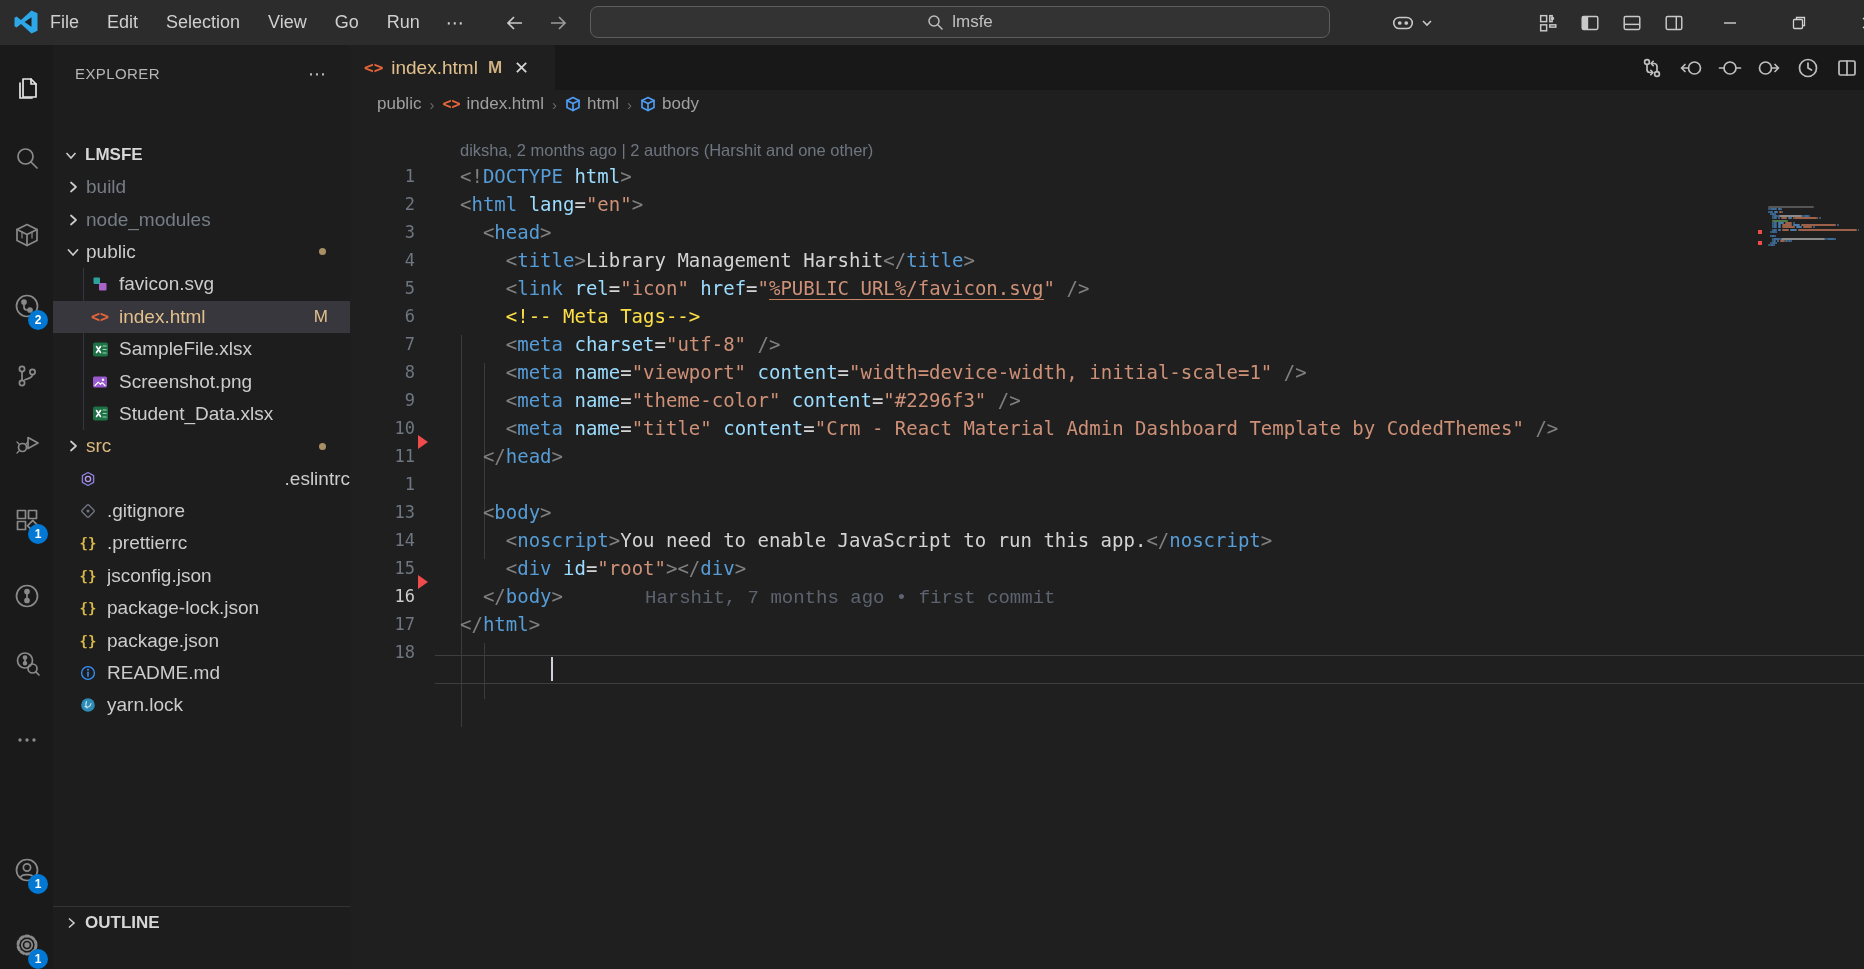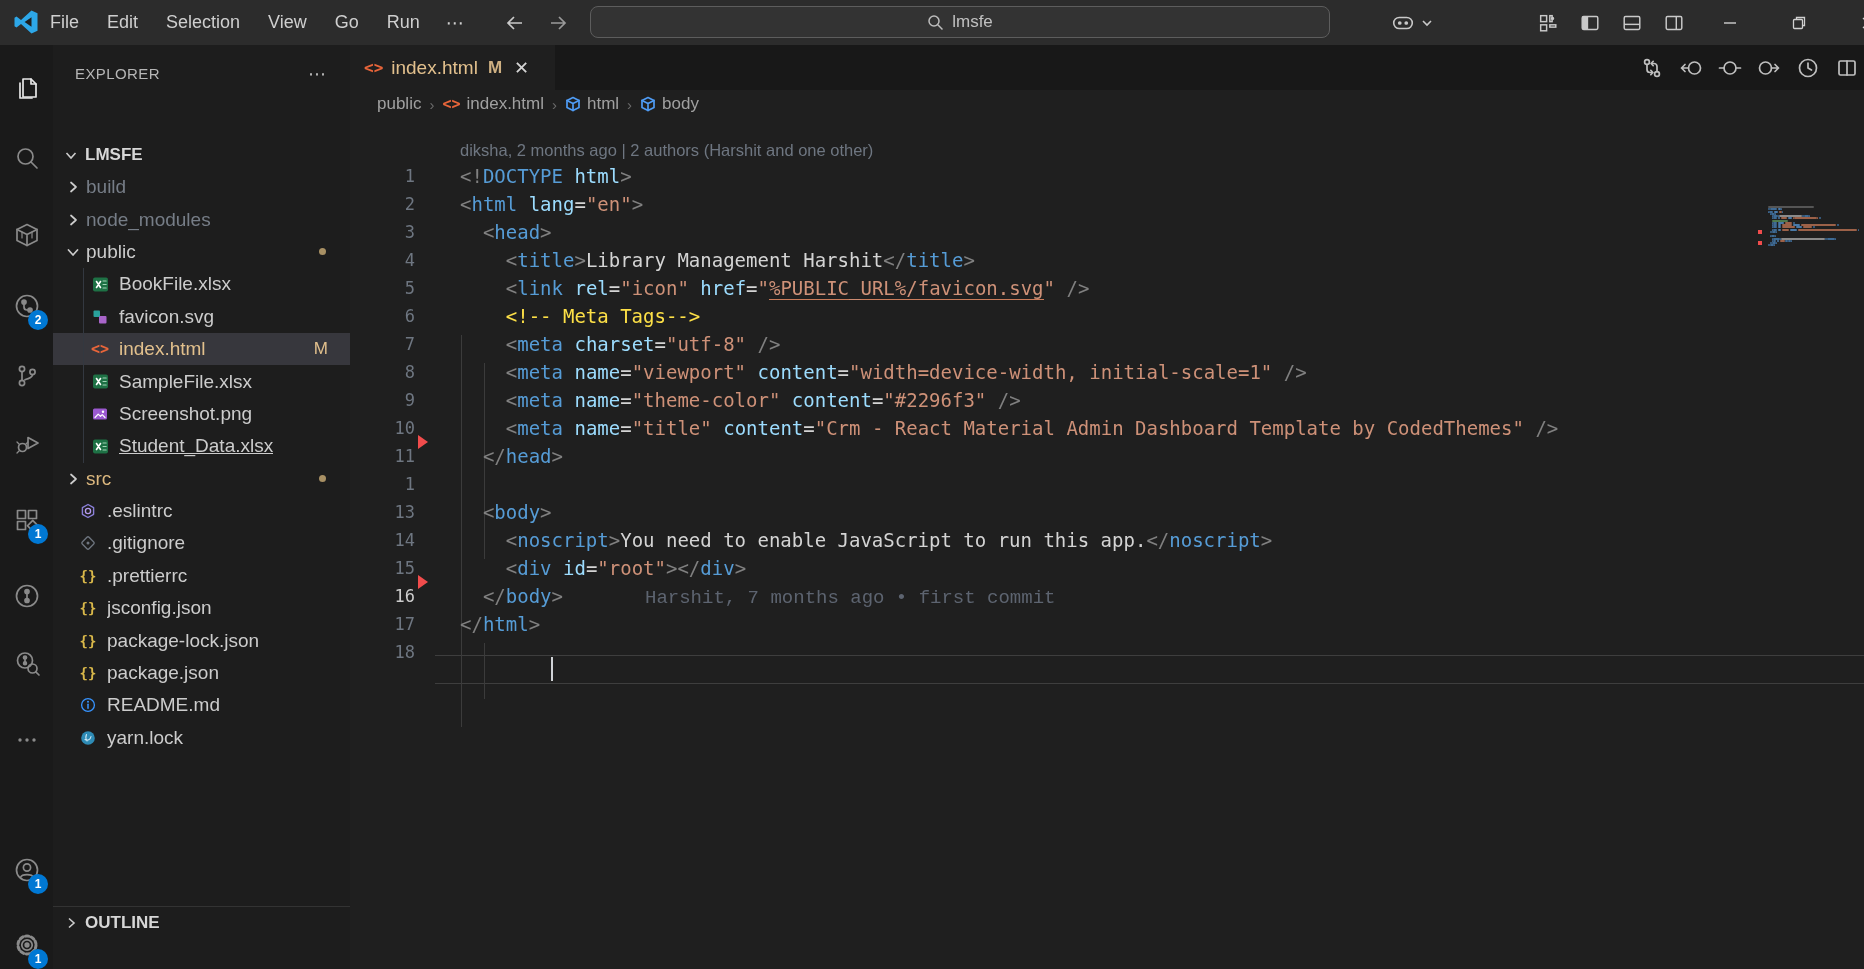--- a/index.html
+++ b/index.html
@@ -310,89 +310,78 @@
           <svg width="16" height="16" viewBox="0 0 16 16" fill="none" stroke="#cccccc" stroke-width="1.7" stroke-linecap="round" stroke-linejoin="round">
             <path d="M3.5 6 8 11l4.5-5"></path>
           </svg>
         </div>
         <div class="lbl">public</div>
         <div class="mod-dot"></div>
       </div>
       <div class="trow" style="height: 32.4px; padding-left: 37px;">
         <div class="tguide"></div>
         <div class="ficon">
+          <svg width="16" height="16" viewBox="0 0 16 16" fill="none" stroke="currentColor" stroke-width="1.7" stroke-linecap="round" stroke-linejoin="round">
+            <rect x="1.5" y="1.5" width="6.5" height="6.5" rx="1" fill="#2aa19c" stroke="none"></rect>
+            <rect x="7" y="7" width="7.5" height="7.5" rx="1" fill="#a864c9" stroke="none"></rect>
+          </svg>
+        </div>
+        <div class="lbl">favicon.svg</div>
+      </div>
+      <div class="trow selected" style="height: 32.4px; padding-left: 37px;">
+        <div class="tguide"></div>
+        <div class="ficon">
+          <span style="color:#e8653a;font-weight:bold;font-size:15px;font-family:'DejaVu Sans Mono',monospace;">&lt;&gt;</span>
+        </div>
+        <div class="lbl" style="color: rgb(226, 192, 141);">index.html</div>
+        <div class="git-badge">M</div>
+      </div>
+      <div class="trow" style="height: 32.4px; padding-left: 37px;">
+        <div class="tguide"></div>
+        <div class="ficon">
           <svg width="17" height="17" viewBox="0 0 17 17" fill="none" stroke="currentColor" stroke-width="1.7" stroke-linecap="round" stroke-linejoin="round">
             <rect x="1" y="1.5" width="15" height="14" rx="2" fill="#1e7145" stroke="none"></rect>
             <path d="M4.5 5.5l4 6M8.5 5.5l-4 6" stroke="#ffffff" stroke-width="1.6"></path>
             <path d="M11 5h3.2M11 8.5h3.2M11 12h3.2" stroke="#9fd4b5" stroke-width="1.1"></path>
           </svg>
         </div>
-        <div class="lbl">BookFile.xlsx</div>
+        <div class="lbl">SampleFile.xlsx</div>
       </div>
       <div class="trow" style="height: 32.4px; padding-left: 37px;">
         <div class="tguide"></div>
         <div class="ficon">
           <svg width="16" height="16" viewBox="0 0 16 16" fill="none" stroke="currentColor" stroke-width="1.7" stroke-linecap="round" stroke-linejoin="round">
-            <rect x="1.5" y="1.5" width="6.5" height="6.5" rx="1" fill="#2aa19c" stroke="none"></rect>
-            <rect x="7" y="7" width="7.5" height="7.5" rx="1" fill="#a864c9" stroke="none"></rect>
-          </svg>
-        </div>
-        <div class="lbl">favicon.svg</div>
-      </div>
-      <div class="trow selected" style="height: 32.4px; padding-left: 37px;">
-        <div class="tguide"></div>
-        <div class="ficon">
-          <span style="color:#e8653a;font-weight:bold;font-size:15px;font-family:'DejaVu Sans Mono',monospace;">&lt;&gt;</span>
-        </div>
-        <div class="lbl" style="color: rgb(226, 192, 141);">index.html</div>
-        <div class="git-badge">M</div>
+            <rect x="1" y="2.5" width="14" height="11" rx="1.5" fill="#9b59d0" stroke="none"></rect>
+            <path d="M3 11.5l3.2-3.4 2.3 2.3 1.7-1.7 2.8 2.8" stroke="#ffffff" stroke-width="1.2"></path>
+            <circle cx="11" cy="5.8" r="1.2" fill="#ffffff" stroke="none"></circle>
+          </svg>
+        </div>
+        <div class="lbl">Screenshot.png</div>
       </div>
       <div class="trow" style="height: 32.4px; padding-left: 37px;">
         <div class="tguide"></div>
         <div class="ficon">
           <svg width="17" height="17" viewBox="0 0 17 17" fill="none" stroke="currentColor" stroke-width="1.7" stroke-linecap="round" stroke-linejoin="round">
             <rect x="1" y="1.5" width="15" height="14" rx="2" fill="#1e7145" stroke="none"></rect>
             <path d="M4.5 5.5l4 6M8.5 5.5l-4 6" stroke="#ffffff" stroke-width="1.6"></path>
             <path d="M11 5h3.2M11 8.5h3.2M11 12h3.2" stroke="#9fd4b5" stroke-width="1.1"></path>
           </svg>
         </div>
-        <div class="lbl">SampleFile.xlsx</div>
-      </div>
-      <div class="trow" style="height: 32.4px; padding-left: 37px;">
-        <div class="tguide"></div>
-        <div class="ficon">
-          <svg width="16" height="16" viewBox="0 0 16 16" fill="none" stroke="currentColor" stroke-width="1.7" stroke-linecap="round" stroke-linejoin="round">
-            <rect x="1" y="2.5" width="14" height="11" rx="1.5" fill="#9b59d0" stroke="none"></rect>
-            <path d="M3 11.5l3.2-3.4 2.3 2.3 1.7-1.7 2.8 2.8" stroke="#ffffff" stroke-width="1.2"></path>
-            <circle cx="11" cy="5.8" r="1.2" fill="#ffffff" stroke="none"></circle>
-          </svg>
-        </div>
-        <div class="lbl">Screenshot.png</div>
-      </div>
-      <div class="trow" style="height: 32.4px; padding-left: 37px; text-decoration: underline;">
-        <div class="tguide"></div>
-        <div class="ficon">
-          <svg width="17" height="17" viewBox="0 0 17 17" fill="none" stroke="currentColor" stroke-width="1.7" stroke-linecap="round" stroke-linejoin="round">
-            <rect x="1" y="1.5" width="15" height="14" rx="2" fill="#1e7145" stroke="none"></rect>
-            <path d="M4.5 5.5l4 6M8.5 5.5l-4 6" stroke="#ffffff" stroke-width="1.6"></path>
-            <path d="M11 5h3.2M11 8.5h3.2M11 12h3.2" stroke="#9fd4b5" stroke-width="1.1"></path>
-          </svg>
-        </div>
         <div class="lbl">Student_Data.xlsx</div>
       </div>
       <div class="trow" style="height: 32.4px; padding-left: 12px;">
         <div class="chev">
           <svg width="16" height="16" viewBox="0 0 16 16" fill="none" stroke="#cccccc" stroke-width="1.7" stroke-linecap="round" stroke-linejoin="round">
             <path d="M6 3.5 11 8l-5 4.5"></path>
           </svg>
         </div>
         <div class="lbl" style="color: rgb(220, 184, 127);">src</div>
         <div class="mod-dot"></div>
       </div>
-      <div class="trow" style="height: 32.4px; padding-left: 25px;">
+      <div class="trow" style="height: 32.4px; padding-left: 25px; justify-content: space-between;">
         <div class="ficon">
           <svg width="16" height="16" viewBox="0 0 16 16" fill="none" stroke="currentColor" stroke-width="1.7" stroke-linecap="round" stroke-linejoin="round">
             <path d="M8 1.5l5.6 3.2v6.6L8 14.5 2.4 11.3V4.7z" stroke="#8a7fd8" stroke-width="1.4"></path>
             <circle cx="8" cy="8" r="2.6" stroke="#b49aec" stroke-width="1.4"></circle>
           </svg>
         </div>
         <div class="lbl">.eslintrc</div>
       </div>
       <div class="trow" style="height: 32.4px; padding-left: 25px;">
         <div class="ficon">

